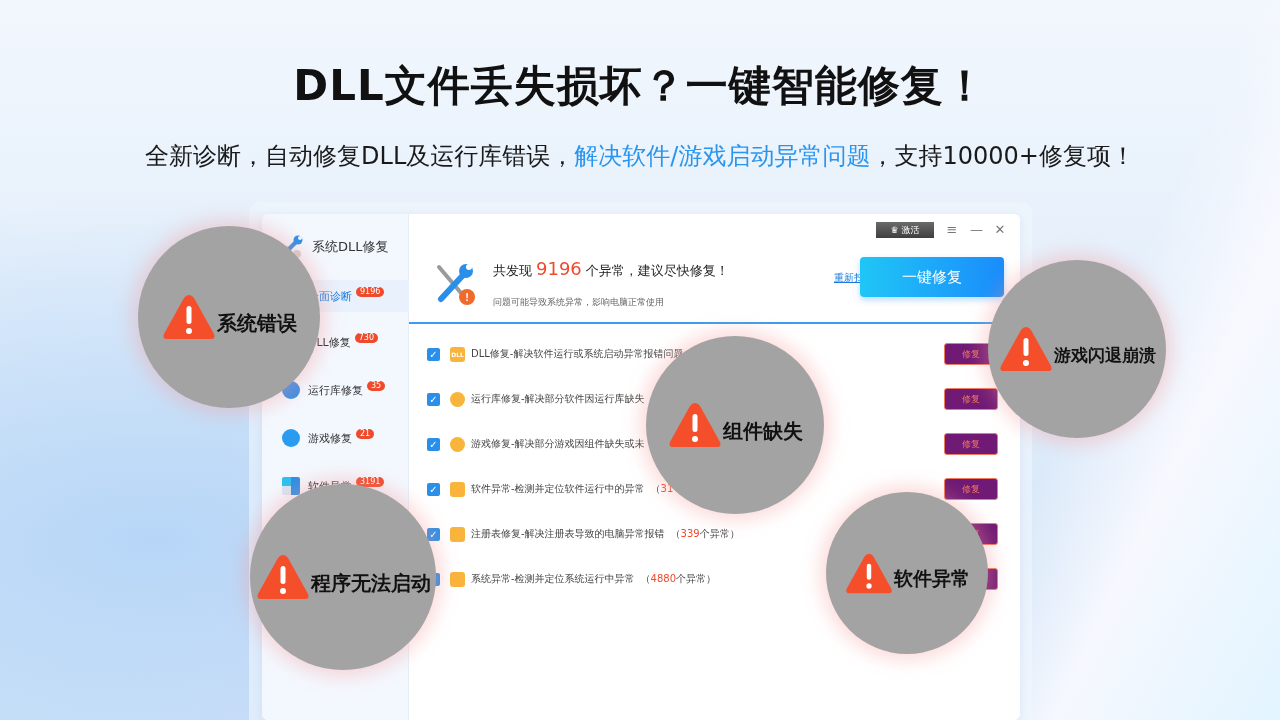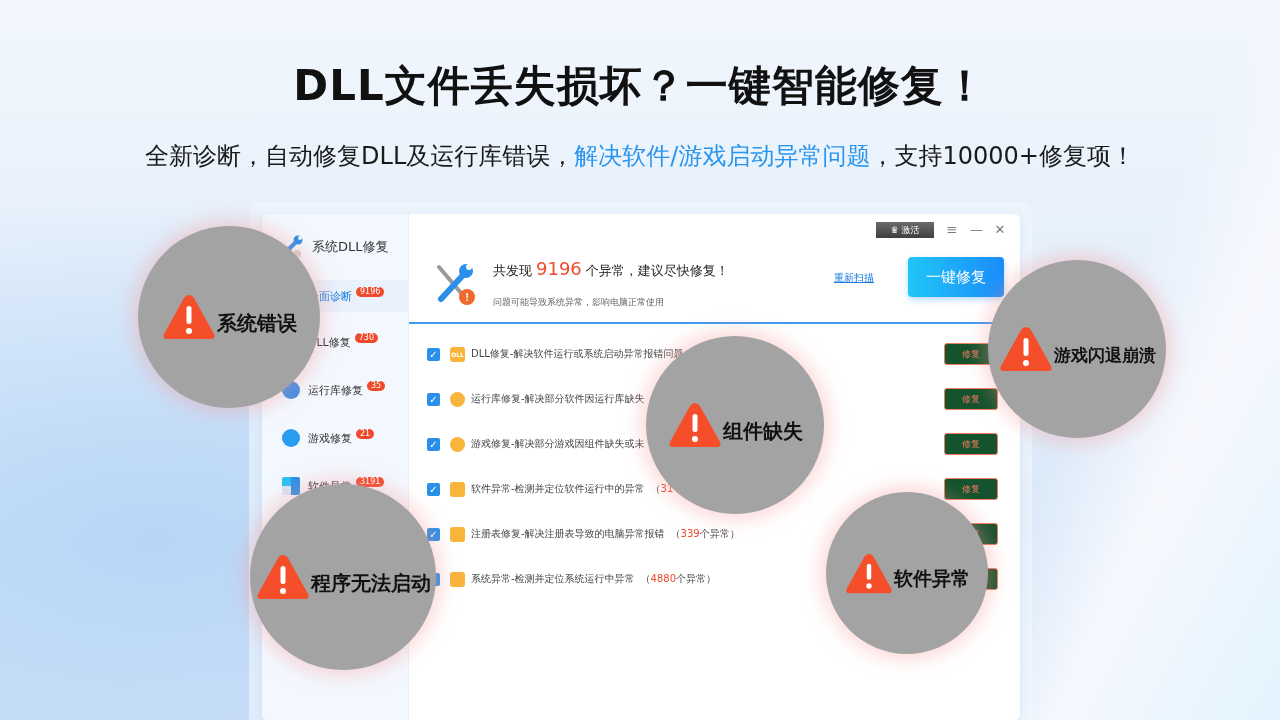--- a/index.html
+++ b/index.html
@@ -57,21 +57,21 @@
   }
   .winbtn { font-size: 13px; color: #777; width: 12px; text-align: center; line-height: 14px; }
   .summary { position: absolute; left: 22px; top: 44px; display: flex; align-items: center; gap: 16px; }
   .sum-title { font-size: 13px; color: #222; }
   .sum-count { font-size: 18px; color: #f04a2c; margin: 0 4px; }
   .sum-sub { font-size: 9px; color: #666; margin-top: 16px; }
   .rescan {
     position: absolute; right: 146px; top: 57px; font-size: 10px; color: #1a7be0; text-decoration: underline;
   }
   .fix-all {
-    position: absolute; right: 16px; top: 43px; width: 96px; height: 40px; border-radius: 4px;
+    position: absolute; right: 16px; top: 43px; width: 144px; height: 40px; border-radius: 4px;
     background: linear-gradient(90deg, #20c6f6, #1a8cfb); color: #fff; font-size: 15px;
     display: flex; align-items: center; justify-content: center;
     box-shadow: 0 3px 6px rgba(26,140,251,0.3);
   }
   .divider { position: absolute; left: 0; right: 0; top: 108px; height: 2px; background: #3f9bf0; }
   .row {
     position: absolute; left: 18px; right: 22px; height: 24px;
     display: flex; align-items: center; font-size: 10px; color: #444;
   }
   .check {
@@ -80,21 +80,21 @@
   }
   .row-icon {
     width: 15px; height: 15px; background: #f9b43c; border-radius: 3px; margin-left: 10px; margin-right: 6px;
     flex: none; color: #fff; font-size: 6px; line-height: 15px; text-align: center; font-weight: bold;
   }
   .row-icon.round { border-radius: 50%; }
   .row-count { color: #444; margin-left: 6px; }
   .row-count .n { color: #f04a2c; }
   .fix-btn {
     position: absolute; right: 0; width: 54px; height: 22px; border: 1px solid #f0795e; border-radius: 3px;
-    color: #f0795e; font-size: 9px; display: flex; align-items: center; justify-content: center; background: #14532d;
+    color: #f0795e; font-size: 9px; display: flex; align-items: center; justify-content: center; background: #701a75;
   }
 
   .bubble {
     position: absolute; border-radius: 50%; background: #a3a3a3;
     box-shadow: 0 0 18px 6px rgba(245,150,150,0.35);
     display: flex; align-items: center; justify-content: center;
   }
   .bubble-label { font-weight: bold; color: #111; margin-top: 12px; }
 </style>
 </head>

